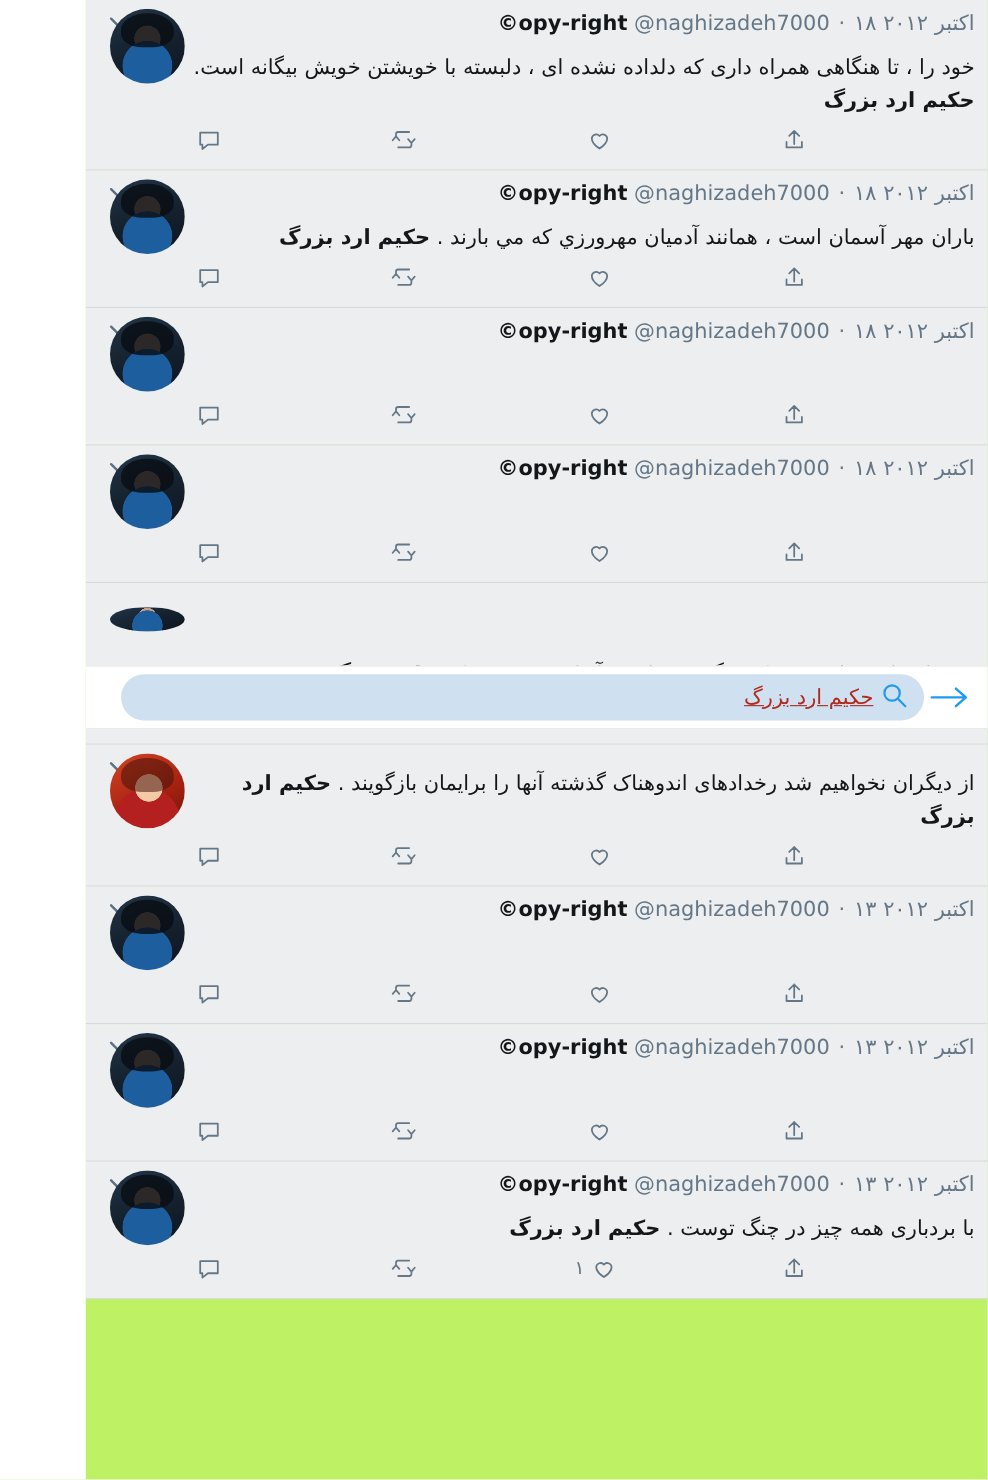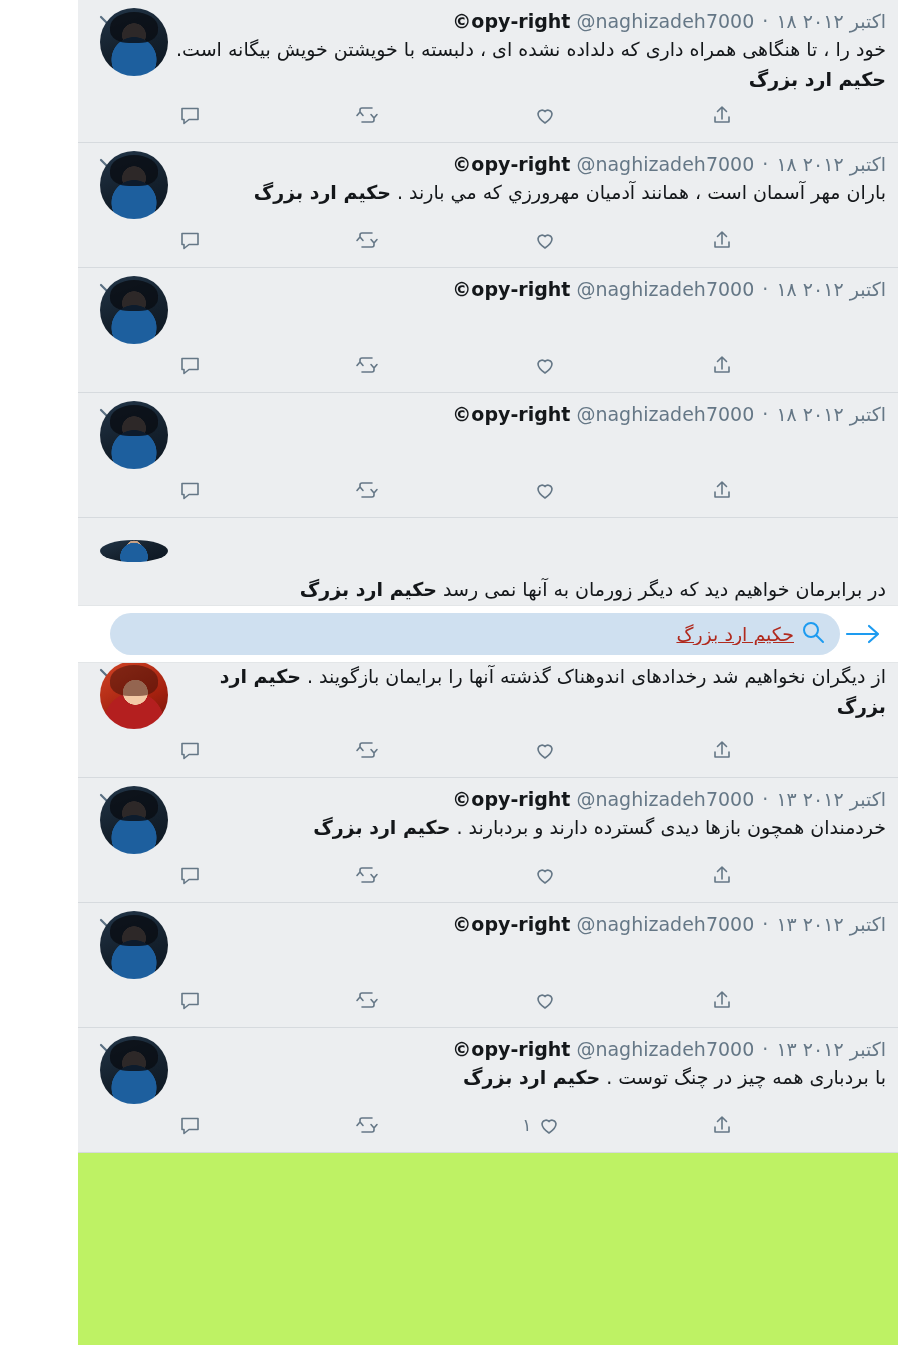--- a/index.html
+++ b/index.html
@@ -96,21 +96,21 @@
   }
   .dot {
     color: #657786;
     padding: 0 2px;
   }
   .date {
     color: #657786;
     font-size: 19px;
   }
   .text {
-    margin-top: 0;
+    margin-top: 12px;
     font-size: 19px;
     line-height: 30px;
     color: #14171a;
     direction: rtl;
     text-align: right;
   }
   .text b {
     font-weight: bold;
   }
 
@@ -510,21 +510,20 @@
       <div class="avatar av-a">
           <div class="hair"></div>
         </div>
       <div class="body">
         <div class="head-line">
           <span class="name">©opy-right</span>
           <span class="handle">@naghizadeh7000</span>
           <span class="dot">·</span>
           <span class="date">۱۳ اکتبر ۲۰۱۲</span>
         </div>
-        <div class="text"><span>خردمندان همچون بازها دیدی گسترده دارند و بردبارند . </span><b>حکیم ارد بزرگ</b></div>
       </div>
     </div>
     <div class="actions">
       <div class="action">
         <svg width="24" height="24" viewBox="0 0 24 24">
             <path d="M4 5.5h16v11H11l-5 4v-4H4z" fill="none" stroke="#657786" stroke-width="1.6" stroke-linejoin="round"></path>
           </svg>
         <span class="count"></span>
       </div>
       <div class="action">

